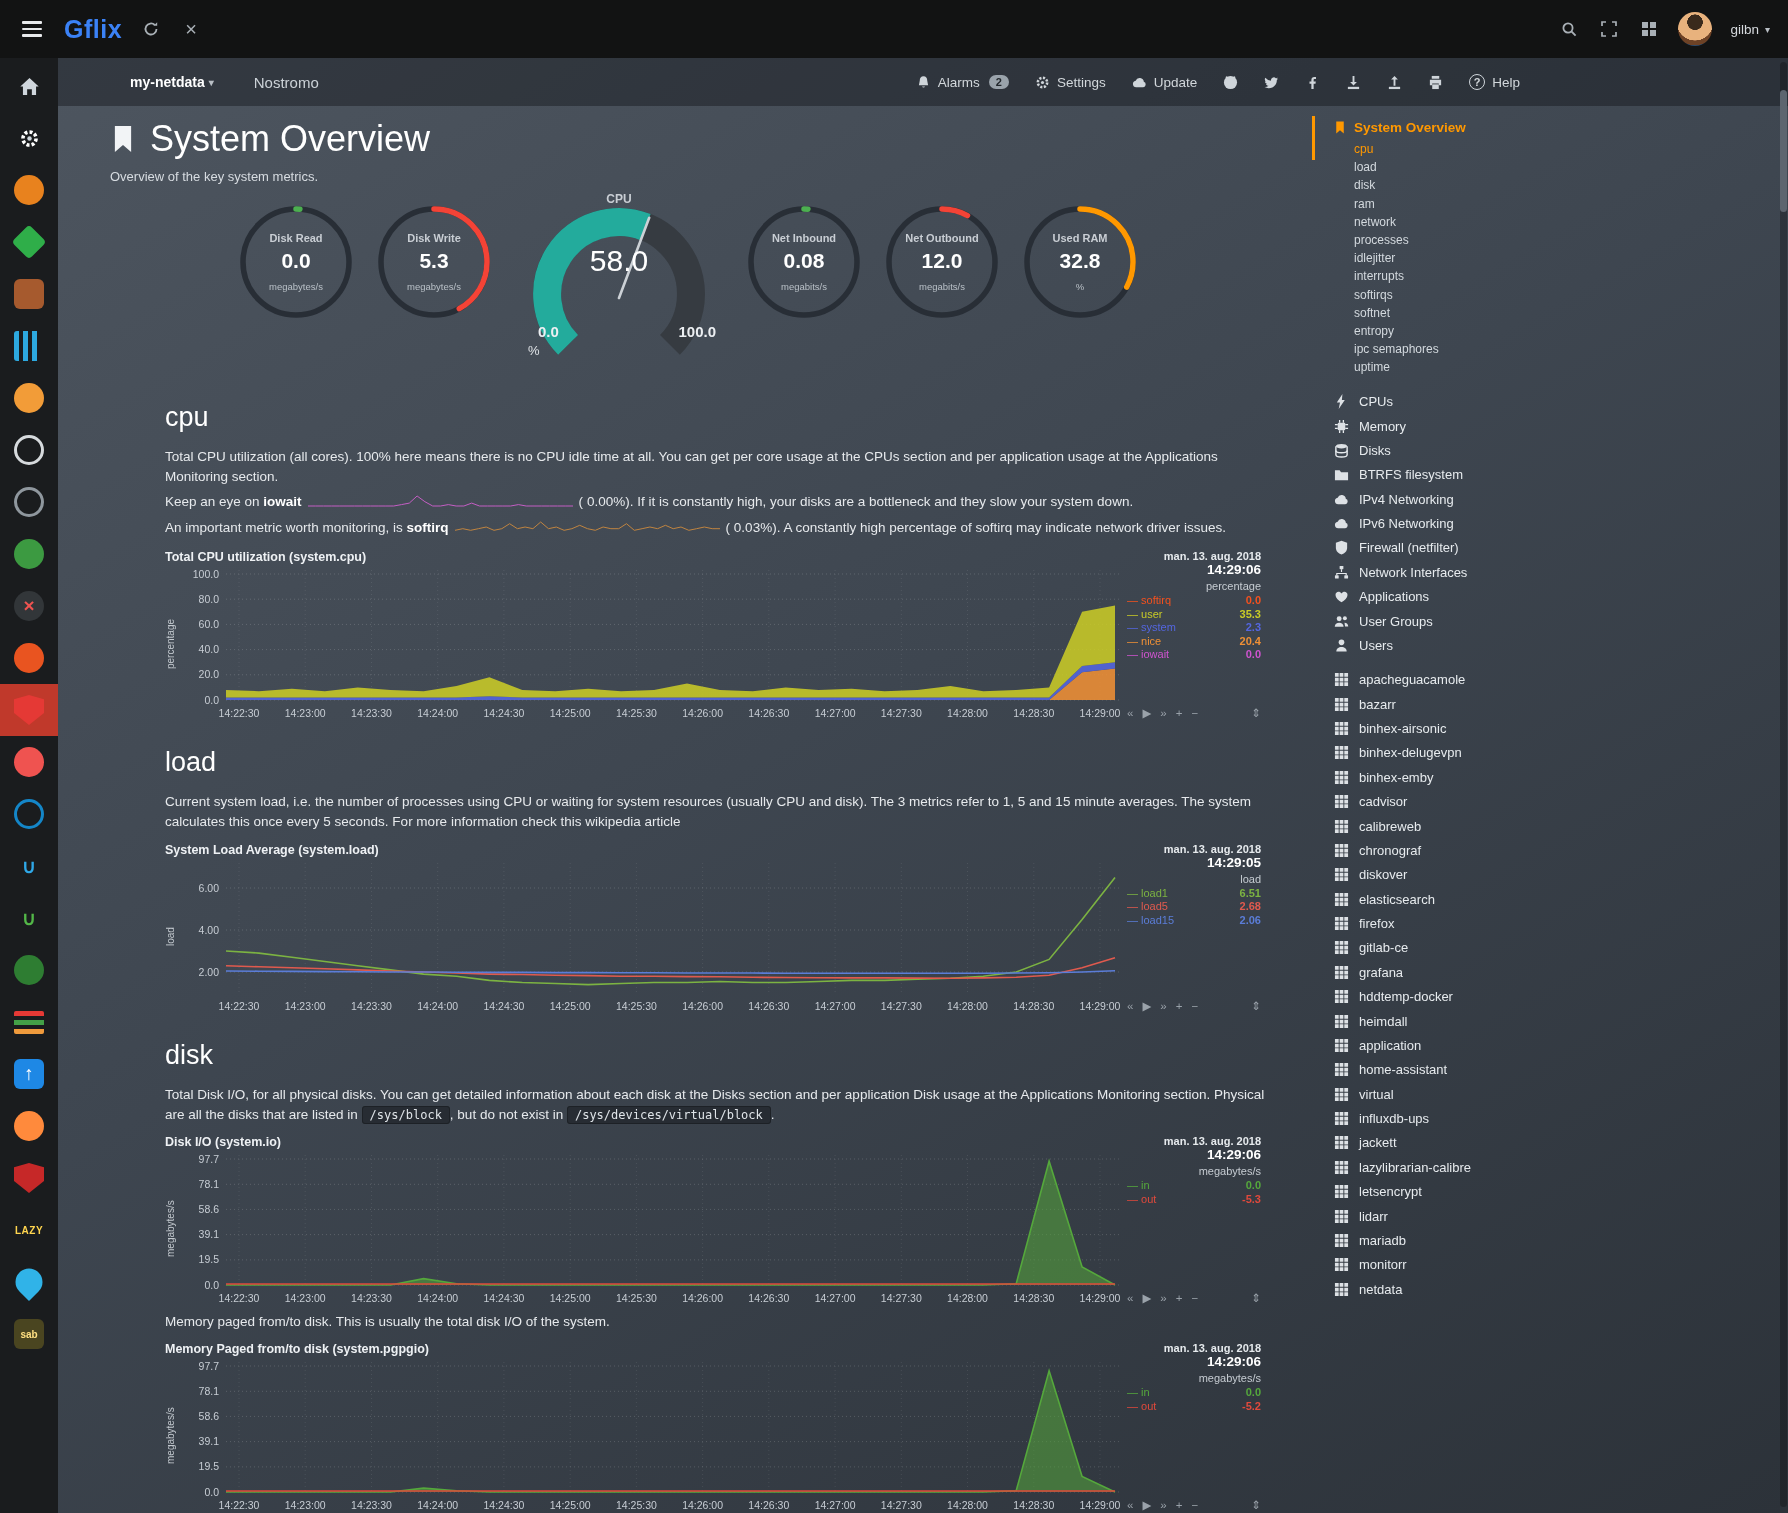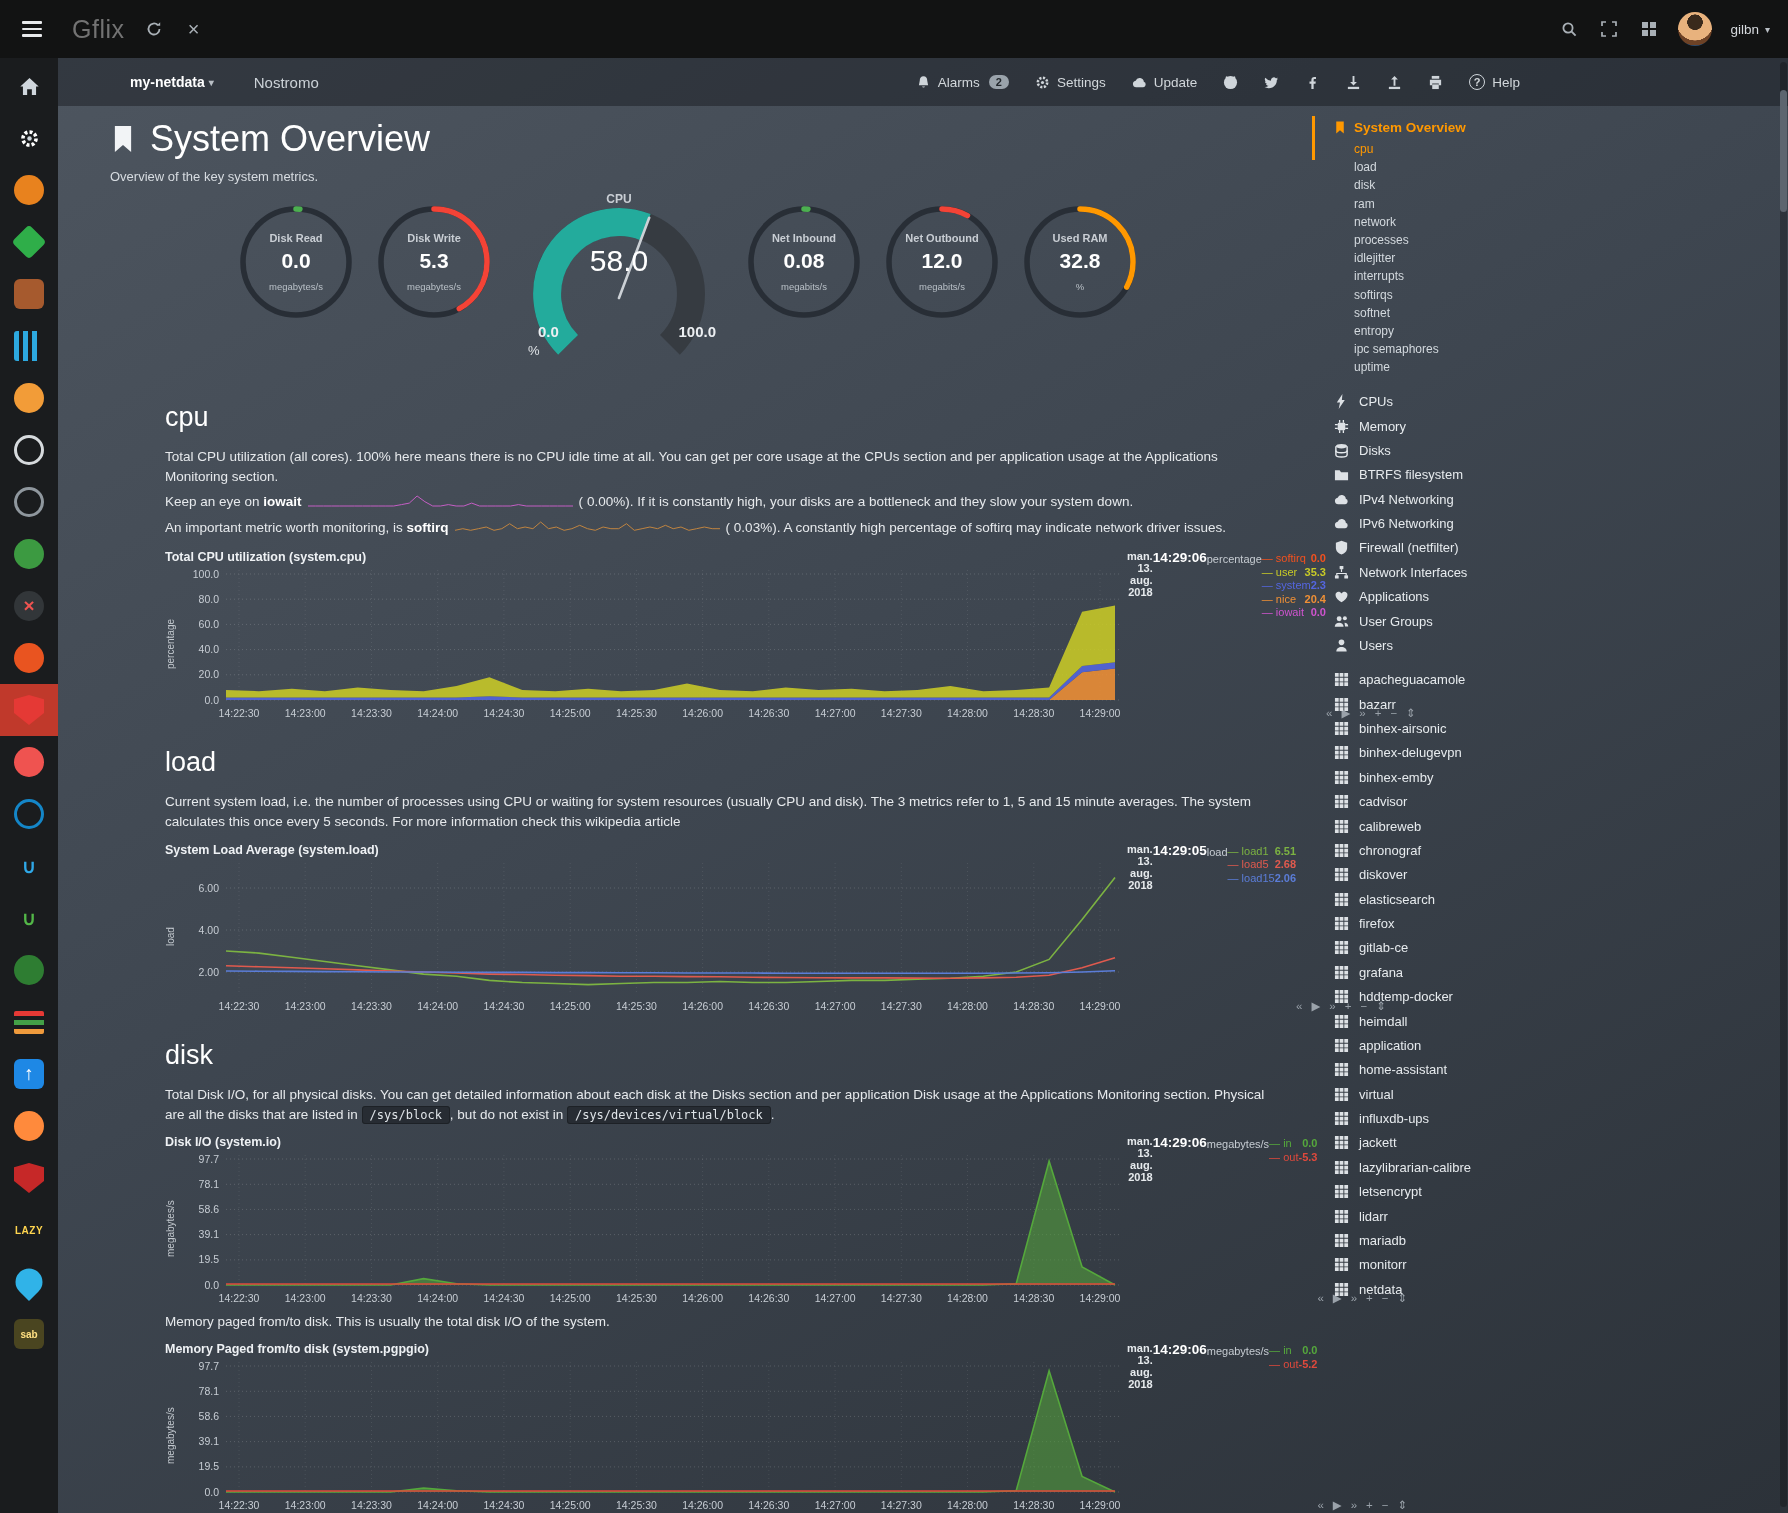--- a/index.html
+++ b/index.html
@@ -6,21 +6,21 @@
   html,body{width:1788px;height:1513px;overflow:hidden;background:#16181a;
     font-family:"Liberation Sans",sans-serif;color:#e4e8ec}
   body{position:relative}
 
   
   .topbar{position:absolute;top:0;left:0;width:1788px;height:58px;background:#121313;
     display:flex;align-items:center;justify-content:space-between;padding:0 18px;z-index:20}
   .tb-left,.tb-right{display:flex;align-items:center;gap:18px}
   .hamburger{display:inline-flex;flex-direction:column;gap:4px;cursor:pointer;padding:4px}
   .hamburger i{display:block;width:20px;height:2.5px;background:#e8eaec;border-radius:1px}
-  .tb-title{font-size:25px;font-weight:400;color:#737373;letter-spacing:.5px;margin-left:8px}
+  .tb-title{font-size:25px;font-weight:700;color:#3b82f6;letter-spacing:.5px;}
   .tb-ico{color:#a9b0b6;display:inline-flex;align-items:center;justify-content:center;width:22px;height:22px;cursor:pointer}
   .tb-ico svg{width:16px;height:16px;fill:currentColor}
   .tb-close{font-size:20px;line-height:1}
   .avatar{width:34px;height:34px;border-radius:50%;
     background:radial-gradient(circle at 50% 30%,#3a2a1c 0 26%,#e8b27d 27% 62%,#6d4226 63% 78%,#2e4a6b 79%);cursor:pointer}
   .tb-user{display:inline-flex;align-items:center;gap:6px;color:#d6dade;font-size:13.5px;cursor:pointer}
   .caret{font-size:10px;color:#b9bfc5}
 
   
   .shell{position:absolute;top:58px;left:0;width:1788px;height:1455px;display:flex}
@@ -96,21 +96,21 @@
   .chart-title{font-size:12.5px;font-weight:700;color:#eef1f4;margin-bottom:2px}
   .chart-flex{display:flex;align-items:stretch}
   .y-unit{width:15px;writing-mode:vertical-rl;transform:rotate(180deg);text-align:center;
     font-size:10px;color:#c2c8ce;flex:none}
   svg.plot{display:block}
   .plot .gh{stroke:rgba(255,255,255,.17);stroke-dasharray:1 3}
   .plot .gv{stroke:rgba(255,255,255,.09);stroke-dasharray:1 3}
   .plot text{fill:#c7cdd4;font-size:10.5px}
   .plot .xlab{text-anchor:middle}
   .plot .ylab{text-anchor:end}
-  .chart-side{width:138px;flex:none;display:flex;flex-direction:row;padding-left:4px}
+  .chart-side{width:138px;flex:none;display:flex;flex-direction:column;padding-left:4px}
   .chart-date{font-size:11px;font-weight:700;color:#e6eaed;text-align:right}
   .chart-time{font-size:13.5px;font-weight:700;color:#fff;text-align:right}
   .legend-unit{font-size:11px;color:#c6ccd2;text-align:right;margin-top:3px}
   .legend-rows{margin-top:2px}
   .legend-row{display:flex;justify-content:space-between;font-size:11px;line-height:13.5px;cursor:pointer}
   .lg-name{white-space:nowrap}
   .lg-val{font-weight:700}
   .chart-toolbar{margin-top:auto;display:flex;align-items:center;gap:9px;color:#9aa2aa;
     font-size:11.5px;padding-bottom:1px}
   .chart-toolbar span{cursor:pointer}

